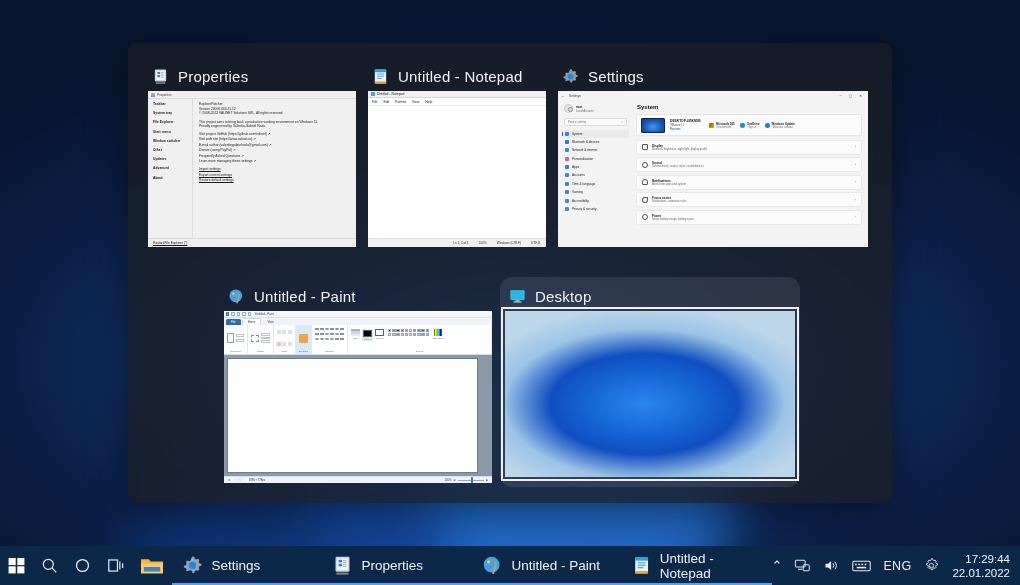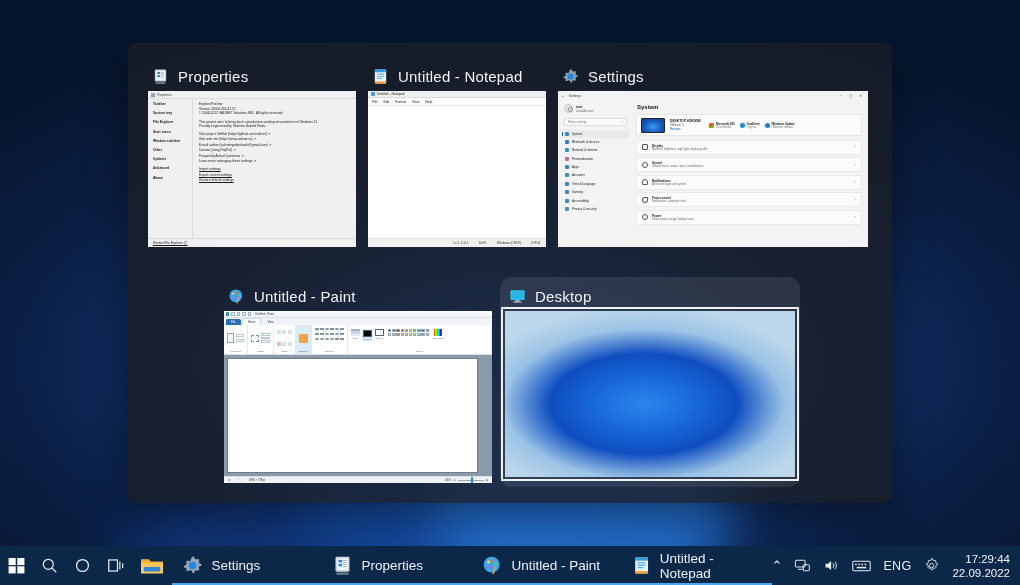--- a/index.html
+++ b/index.html
@@ -663,16 +663,16 @@
       <rect x="16" y="5" width="2" height="2" fill="#e9eef5"></rect>
       <rect x="6" y="9" width="12" height="2" fill="#e9eef5"></rect>
     </svg>
     <span style="font-size:12.5px;letter-spacing:.3px">ENG</span>
     <svg width="17" height="17" viewBox="0 0 24 24">
       <path d="M12 2.2l1.6.3.5 1.9 1.3.75 1.85-.6 1.2 1.2-.6 1.85.75 1.3 1.9.5v1.7l-1.9.5-.75 1.3.6 1.85-1.2 1.2-1.85-.6-1.3.75-.5 1.9h-1.7l-.5-1.9-1.3-.75-1.85.6-1.2-1.2.6-1.85-.75-1.3-1.9-.5v-1.7l1.9-.5.75-1.3-.6-1.85 1.2-1.2 1.85.6 1.3-.75.5-1.9z" fill="none" stroke="#e9eef5" stroke-width="1.2"></path>
       <circle cx="12" cy="12" r="3" fill="none" stroke="#e9eef5" stroke-width="1.2"></circle>
     </svg>
     <span class="tb-clock">
       <span>17:29:44</span>
-      <span>22.09.2022</span>
+      <span>22.01.2022</span>
     </span>
   </div>
 </div>
 
 </body></html>

